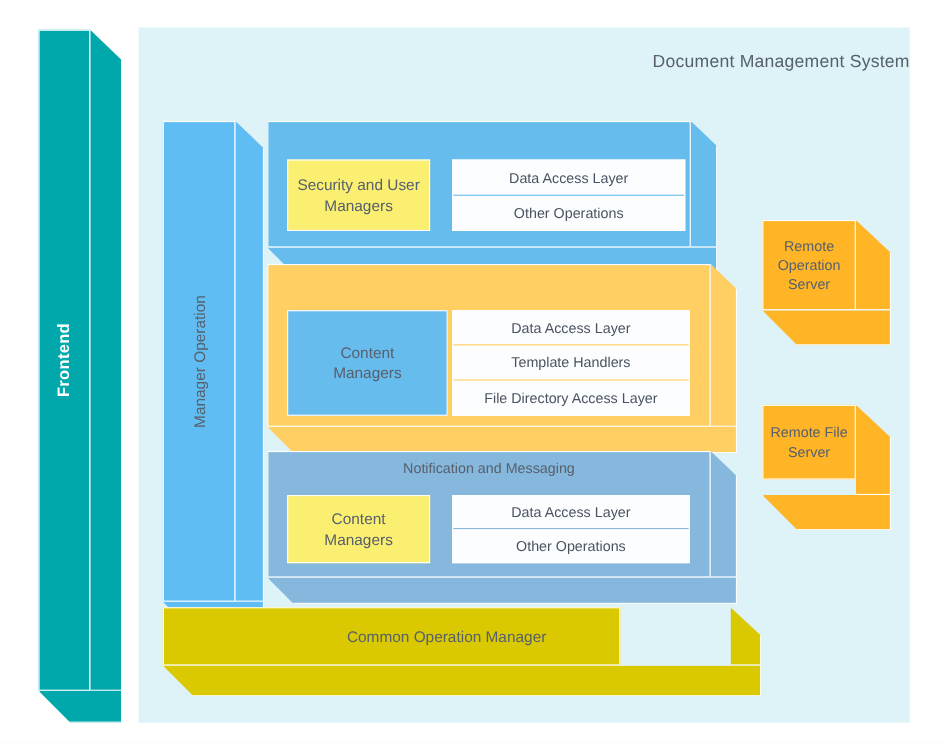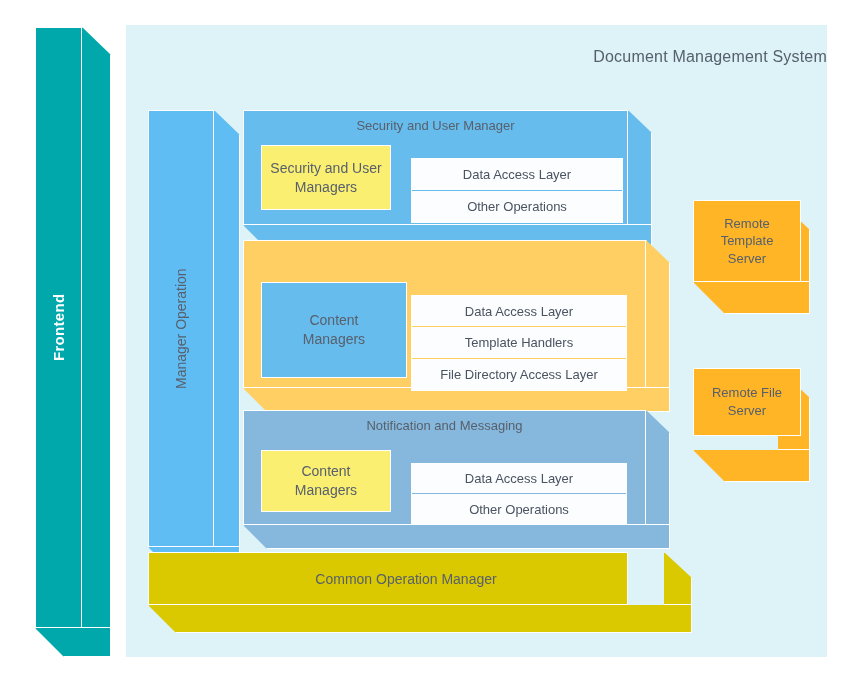--- a/index.html
+++ b/index.html
@@ -206,21 +206,20 @@
   #chip-security { left: 261px; top: 145px; width: 130px; height: 65px; background: #fbef72; }
   #chip-content  { left: 261px; top: 282px; width: 146px; height: 96px; background: #67bcee; }
   #chip-notify   { left: 261px; top: 450px; width: 130px; height: 62px; background: #fbef72; }
 
   
   .layers {
     position: absolute;
     box-sizing: border-box;
     background: #fbfdff;
     border: 1px solid #ffffff;
-    margin-top: 13px;
   }
   .layers .layer-row {
     box-sizing: border-box;
     display: flex;
     align-items: center;
     justify-content: center;
     font-size: 13px;
     color: #4a5360;
   }
   #layers-security { left: 411px; top: 145px; width: 212px; height: 65px; }
@@ -229,21 +228,21 @@
 
   #layers-content { left: 411px; top: 282px; width: 216px; height: 96px; }
   #layers-content .layer-row { height: 33.3333%; border-bottom: 1px solid #ffcf64; }
   #layers-content .layer-row:last-child { border-bottom: none; }
 
   #layers-notify { left: 411px; top: 450px; width: 216px; height: 62px; }
   #layers-notify .layer-row { height: 50%; border-bottom: 1px solid #86b8de; }
   #layers-notify .layer-row:last-child { border-bottom: none; }
 
   
-  #common-op { left: 148px; top: 552px; width: 480px; height: 53px; }
+  #common-op { left: 148px; top: 552px; width: 416px; height: 53px; }
   #common-op .face-front { background: #dac900; }
   #common-op .face-side {
     left: 516px; top: 0; width: 28px; height: 53px;
     background: #dac900;
     border: 1.5px solid #ffffff; border-left: none;
     clip-path: polygon(0 0, 100% 26px, 100% 100%, 0 100%);
   }
   #common-op .face-bottom {
     left: 0; top: 53px; width: 544px; height: 28px;
     background: #dac900;
@@ -252,21 +251,21 @@
   }
   #common-op .label {
     position: absolute;
     left: 0; top: 0; width: 516px; height: 53px;
     display: flex; align-items: center; justify-content: center;
     font-size: 14px;
     color: #57606c;
   }
 
   
-  .cube { position: absolute; padding-left: 23px; }
+  .cube { position: absolute; }
   .cube .face-front {
     position: absolute; left: 0; top: 0;
     width: 100%; height: 100%;
     box-sizing: border-box;
     background: #ffb526;
     border: 1.5px solid #ffffff;
     display: flex; align-items: center; justify-content: center;
     text-align: center;
     font-size: 13px;
     color: #57606c;
@@ -325,21 +324,20 @@
     <div class="face-side"></div>
     <div class="face-bottom"></div>
     <div class="face-front"></div>
     <div class="label">Manager Operation</div>
   </div>
 
   <div class="module" id="mod-security">
     <div class="face-side"></div>
     <div class="face-bottom"></div>
     <div class="face-front"></div>
-    <div class="mod-title">Security and User Manager</div>
   </div>
   <div class="mgr-chip" id="chip-security">
     <span>
       <span>Security and User</span><br>
       <span>Managers</span>
     </span>
   </div>
   <div class="layers" id="layers-security">
     <div class="layer-row">Data Access Layer</div>
     <div class="layer-row">Other Operations</div>
@@ -385,21 +383,21 @@
     <div class="face-front"></div>
     <div class="label">Common Operation Manager</div>
   </div>
 
   <div class="cube" id="cube-db">
     <div class="face-side"></div>
     <div class="face-bottom"></div>
     <div class="face-front">
       <span>
         <span>Remote</span><br>
-        <span>Template</span><br>
+        <span>Operation</span><br>
         <span>Server</span>
       </span>
     </div>
   </div>
 
   <div class="cube" id="cube-file">
     <div class="face-side"></div>
     <div class="face-bottom"></div>
     <div class="face-front">
       <span>

